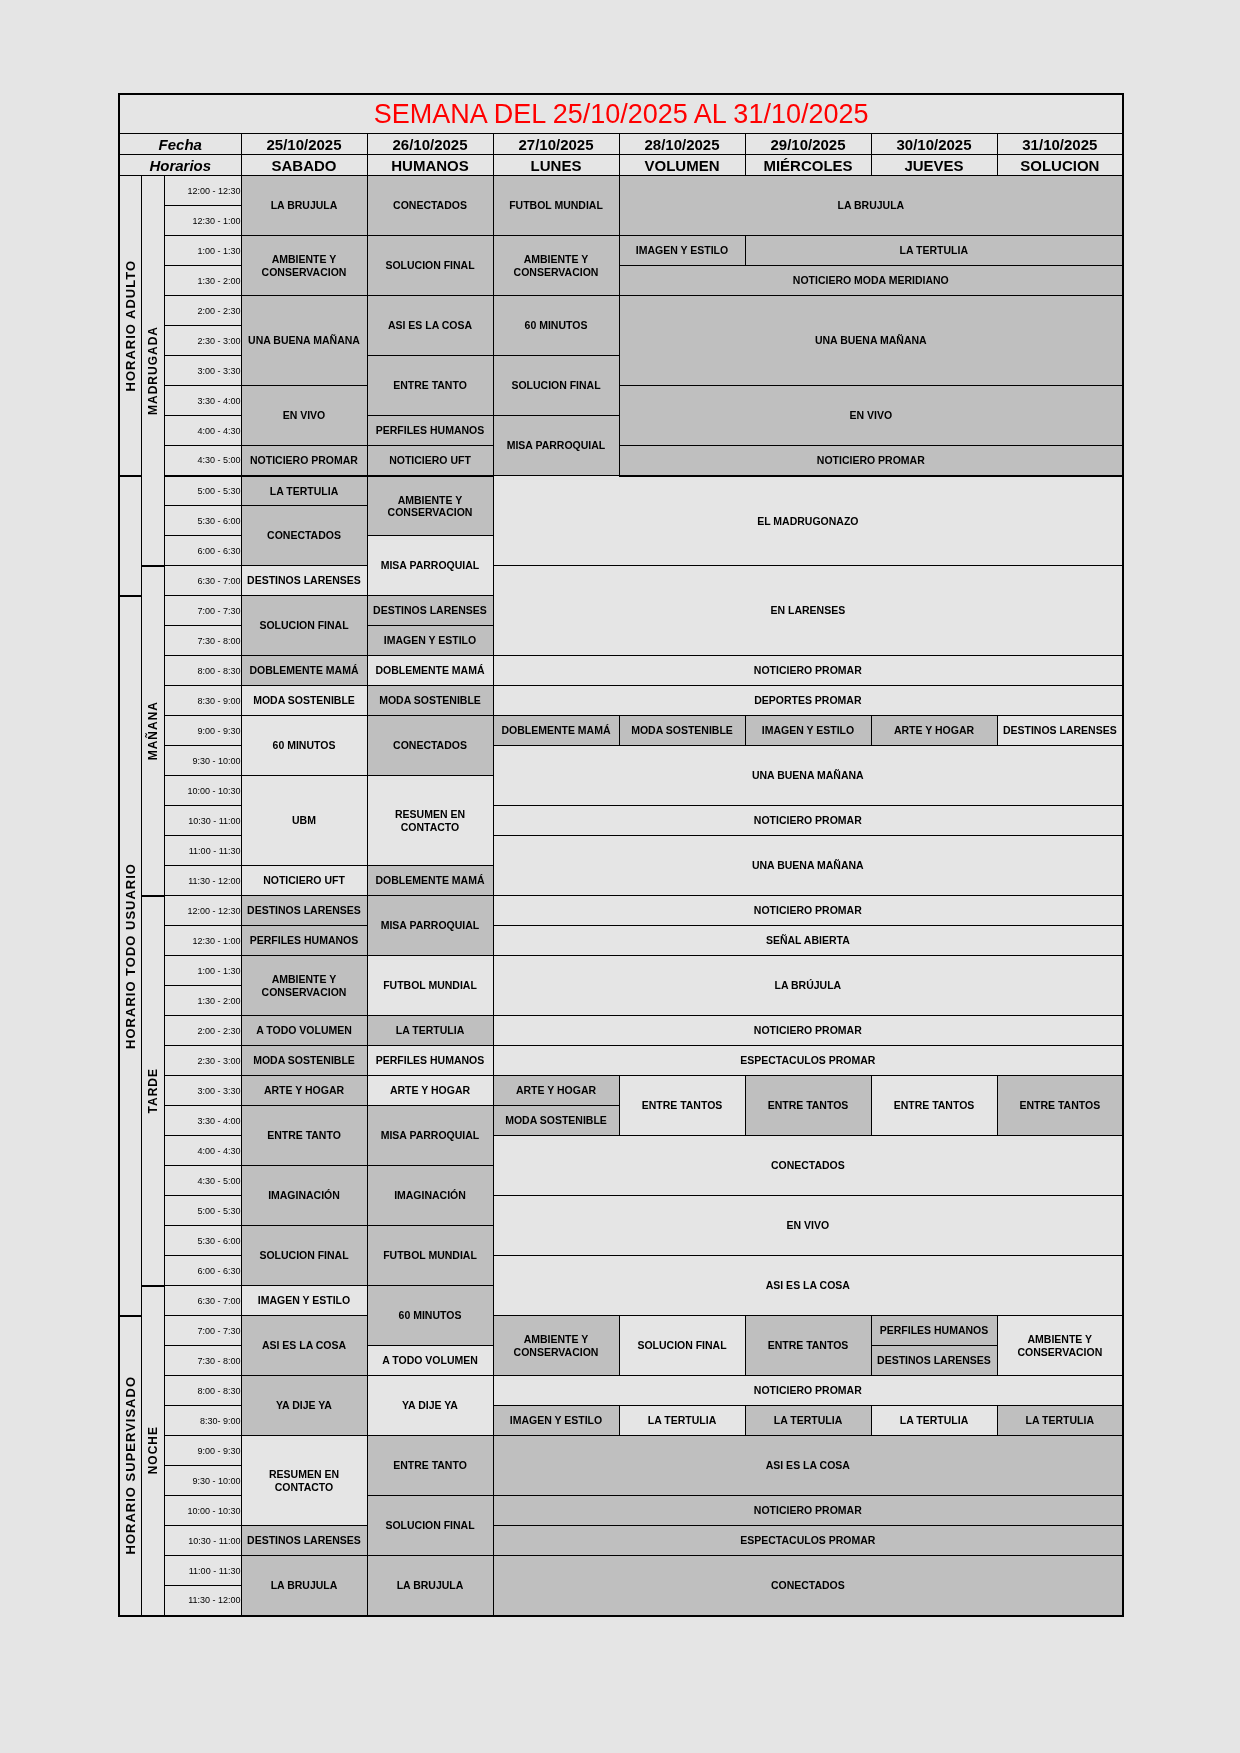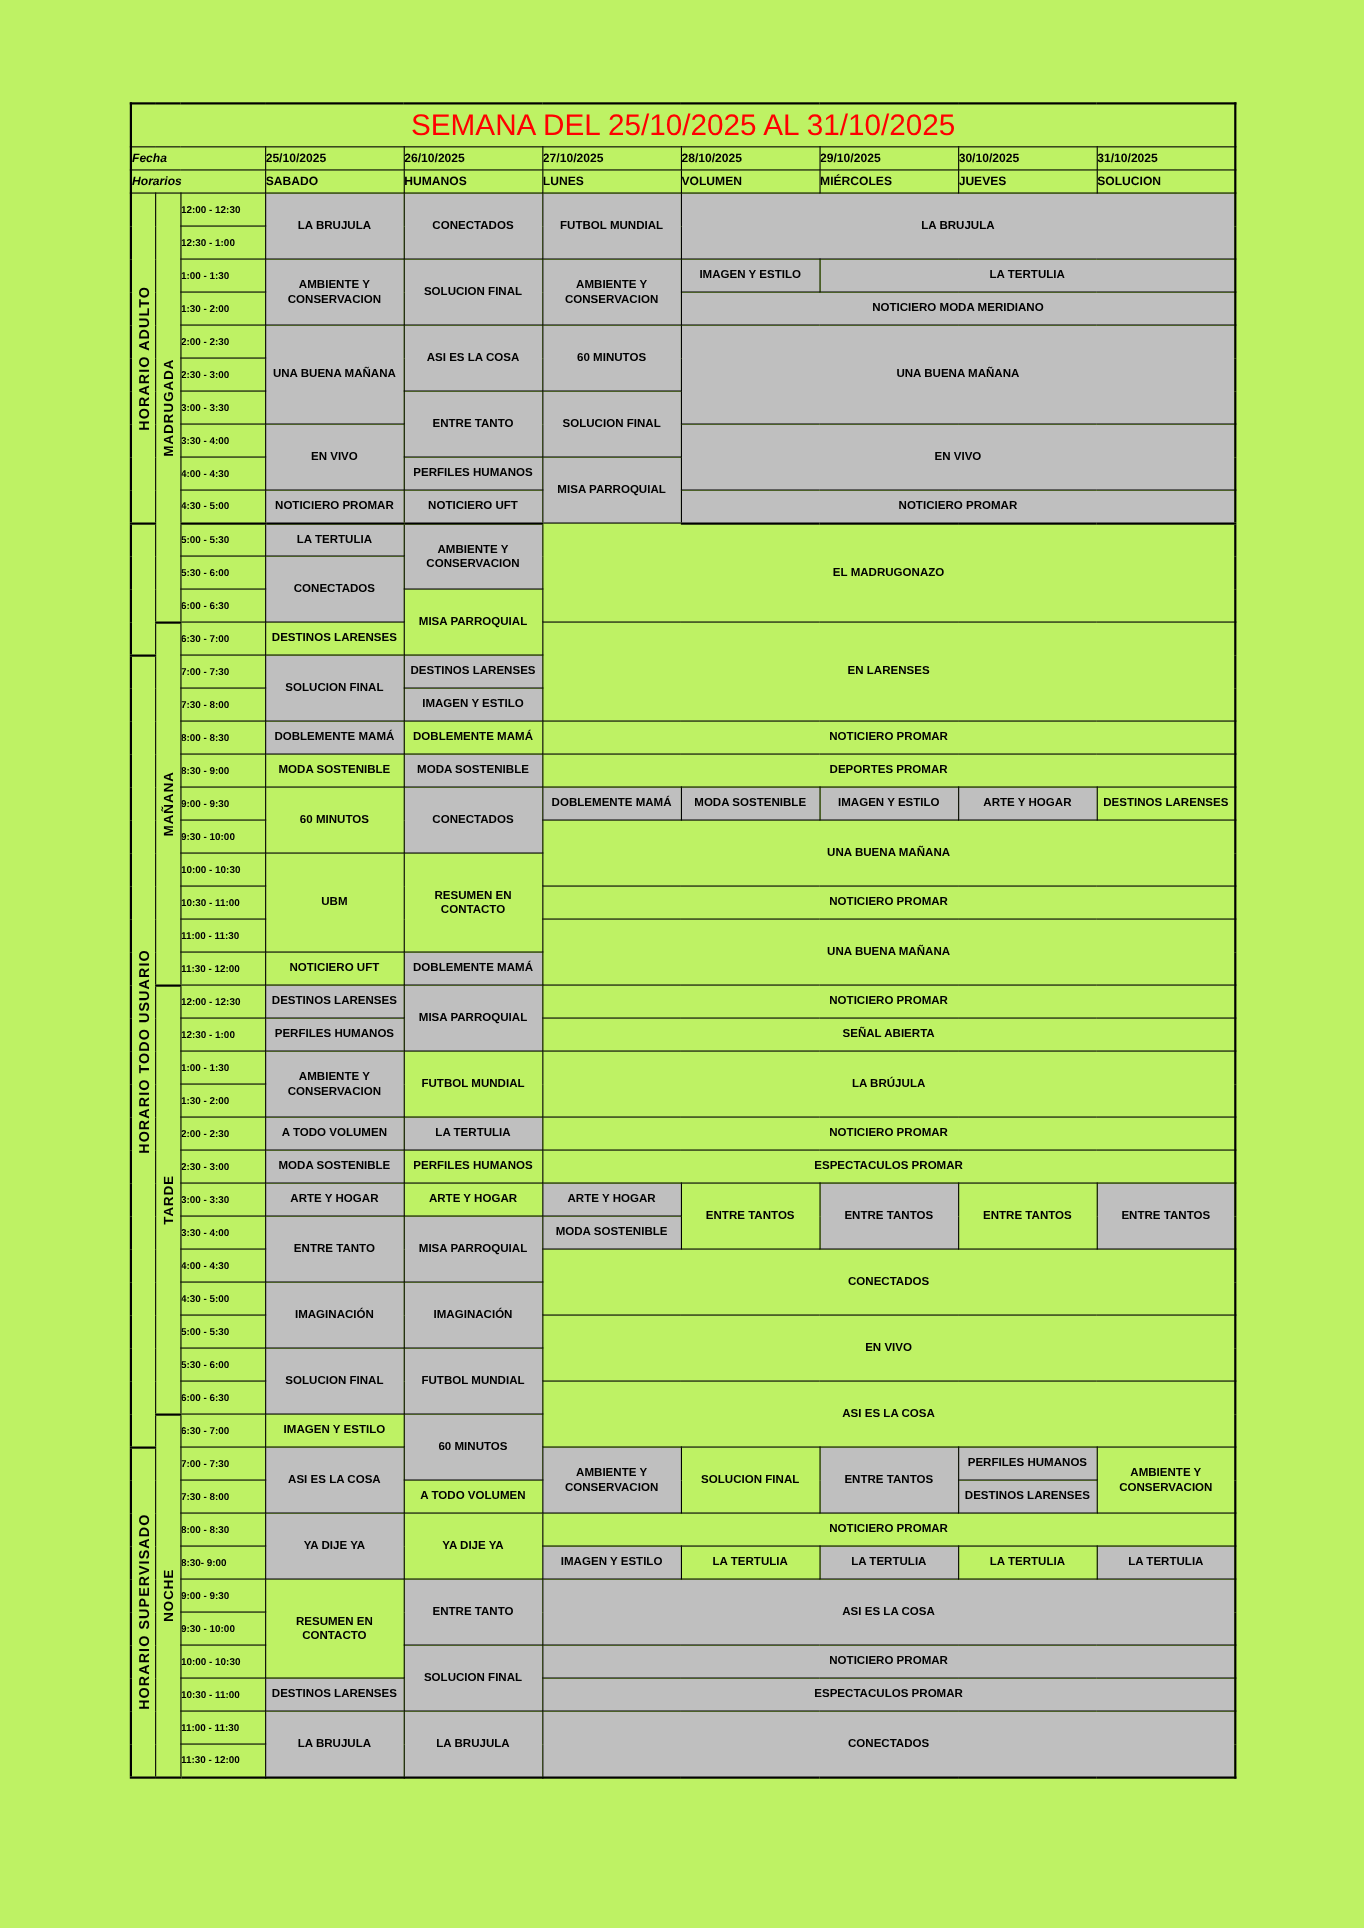--- a/index.html
+++ b/index.html
@@ -1,29 +1,29 @@
 <!DOCTYPE html>
 <html><head>
 <meta charset="utf-8">
 <style>
   html,body{margin:0;padding:0;background:#ffffff;}
-  .sheet{position:relative;width:1240px;height:1753px;background:#bef264;
+  .sheet{position:relative;width:1240px;height:1753px;background:#e5e5e5;
          font-family:"Liberation Sans",sans-serif;}
   table.sched{position:absolute;left:118px;top:93px;width:1004px;
               border-collapse:collapse;table-layout:fixed;
               border:2px solid #000;}
   table.sched td, table.sched th{border:1px solid #000;padding:0;overflow:hidden;
               vertical-align:middle;color:#000;}
   .title-cell{height:38px;text-align:center;font-size:27px;font-weight:400;
               border-bottom:1px solid #000;}
-  .hdr-row th{height:20px;font-size:11px;font-weight:bold;text-align:left;}
+  .hdr-row th{height:20px;font-size:15px;font-weight:bold;text-align:center;}
   .lbl-cell{font-style:italic;}
   .horarios-row th{border-bottom:2px solid #000;}
   tbody.grid tr{height:30px;}
-  .time{font-size:9px;font-weight:bold;text-align:left;white-space:nowrap;}
+  .time{font-size:9px;font-weight:normal;text-align:right;white-space:nowrap;}
   .prog{font-size:10.5px;font-weight:bold;text-align:center;line-height:1.15;
         padding:0 2px;}
   .gray{background:#BFBFBF;}
   .vert{text-align:center;}
   .vert span{display:block;margin:0 auto;writing-mode:vertical-rl;
              transform:rotate(180deg);white-space:nowrap;font-weight:bold;}
   .sec span{font-size:13px;letter-spacing:1px;}
   .per span{font-size:12px;letter-spacing:1px;}
   .sec,.per{border-bottom:2px solid #000 !important;}
   tr.thick-b > td, tr.thick-b > th{border-bottom:2px solid #000;}

